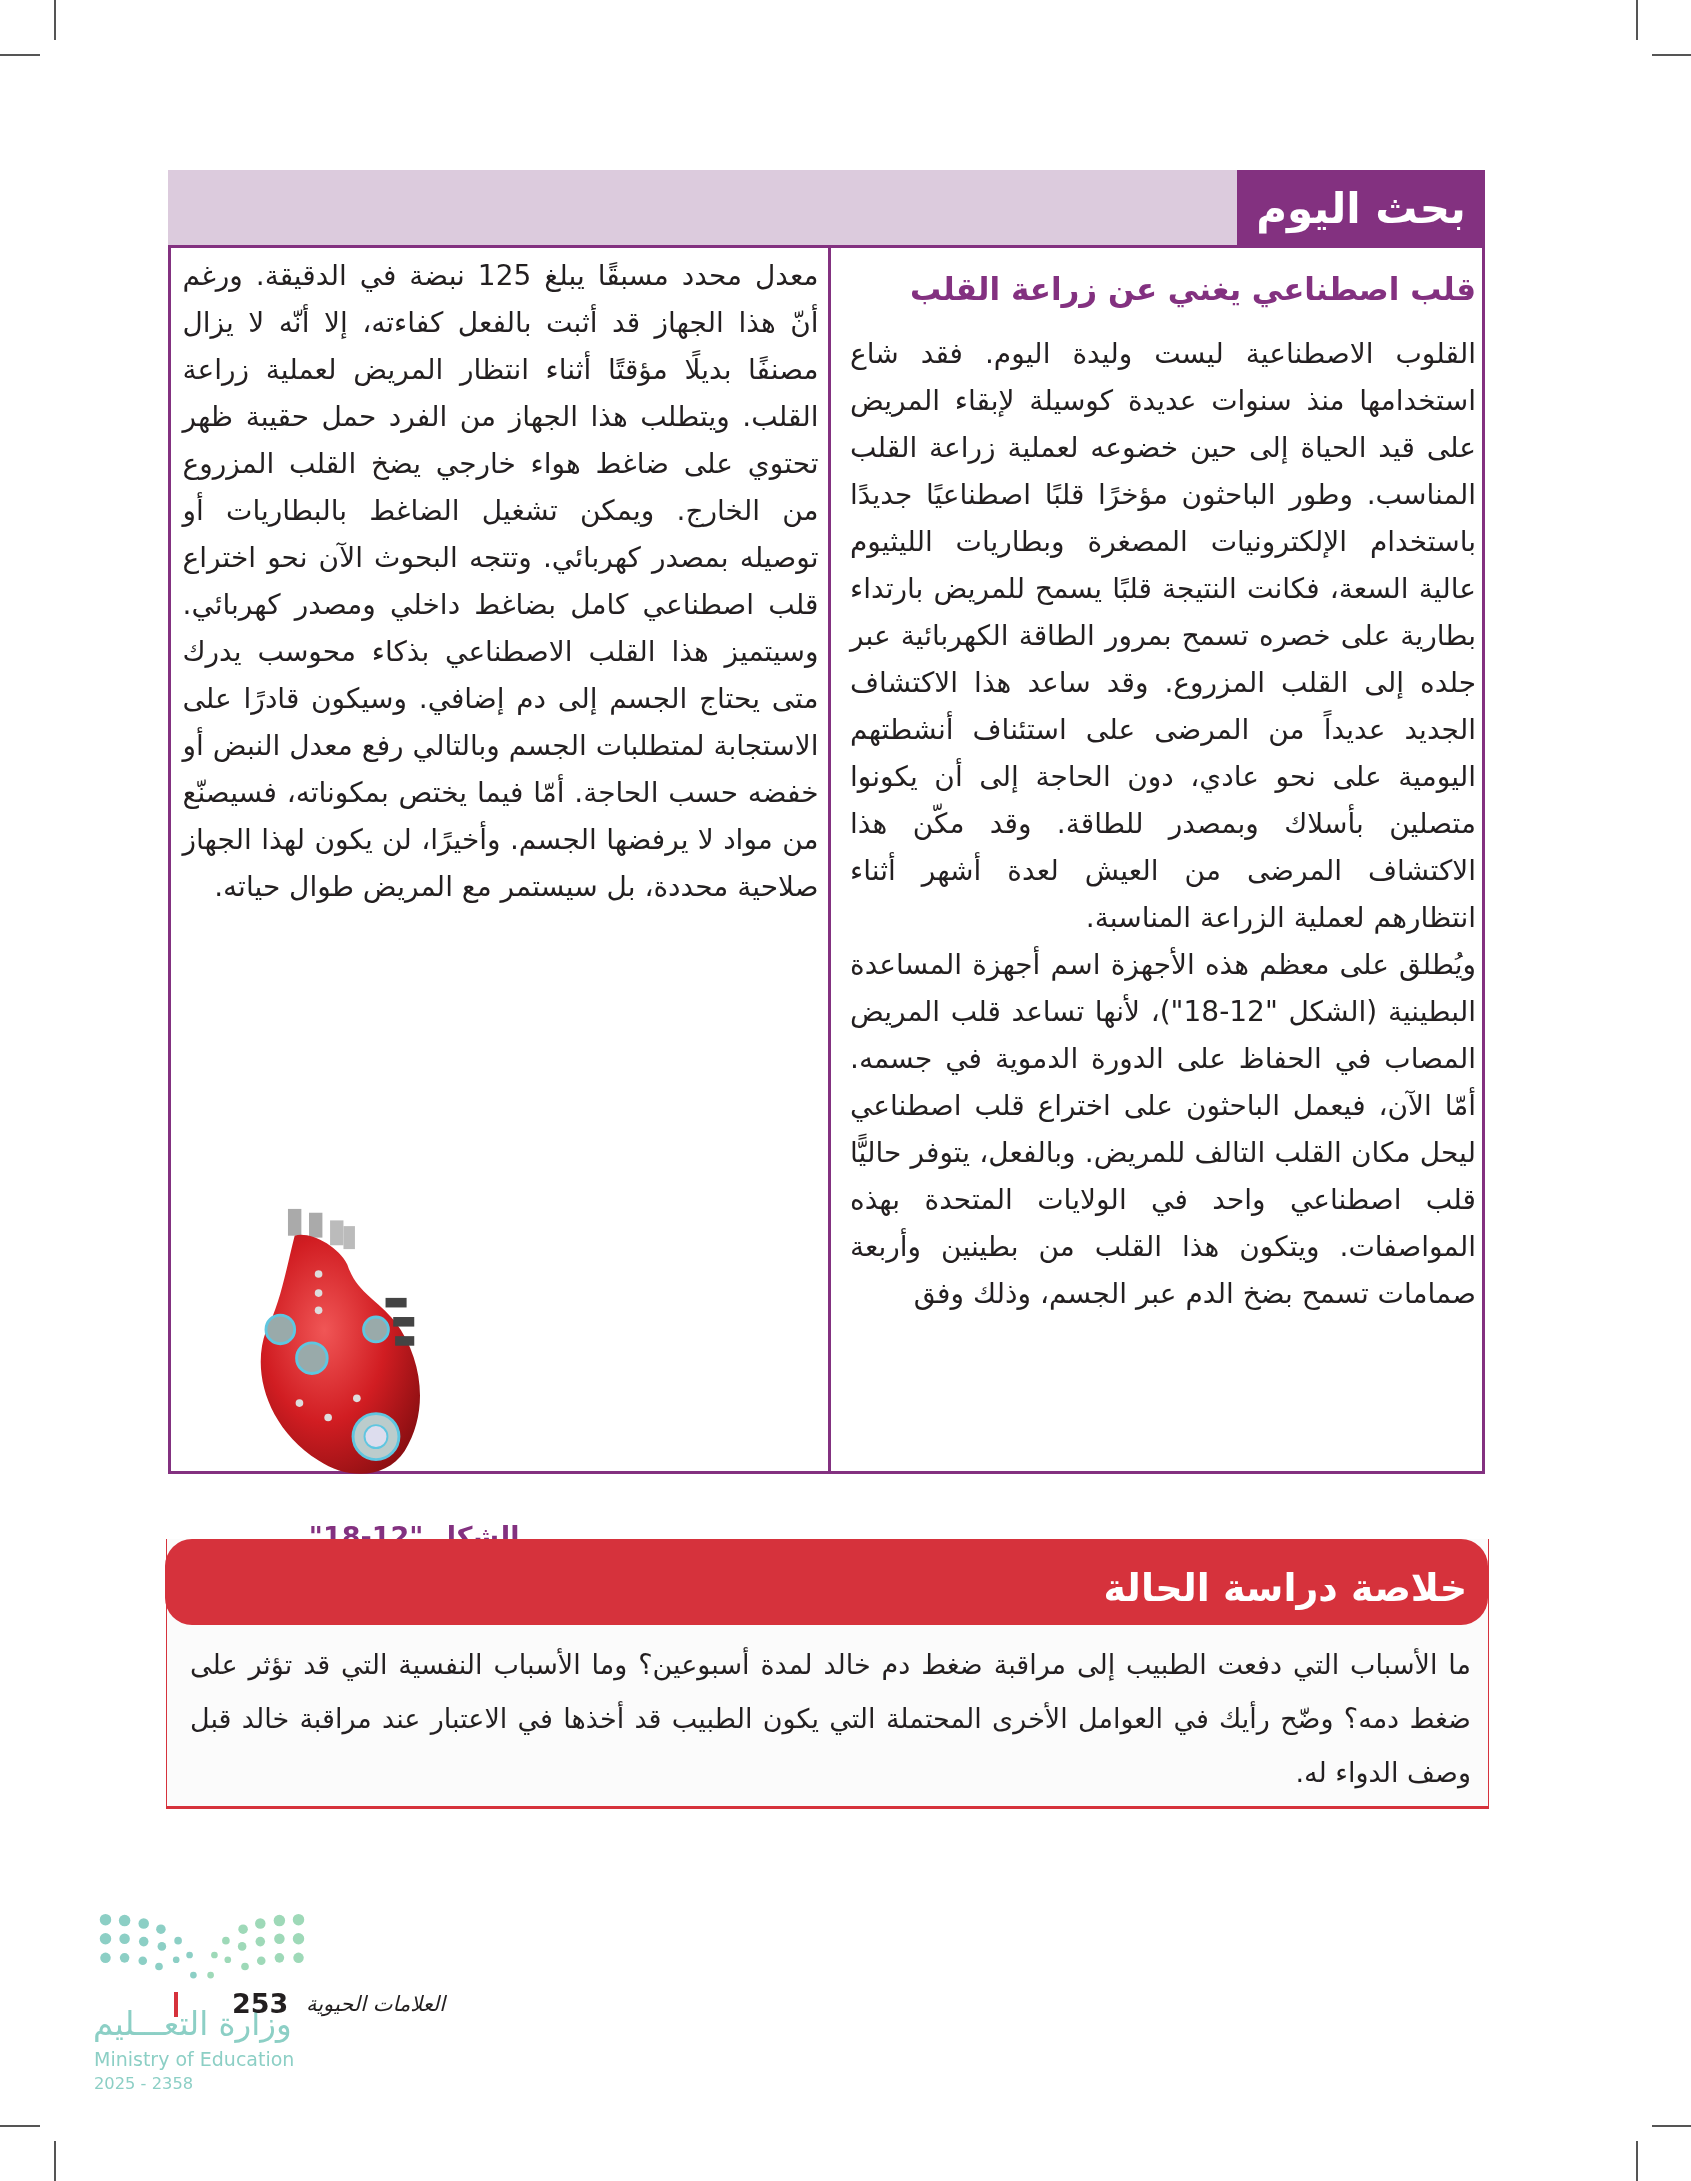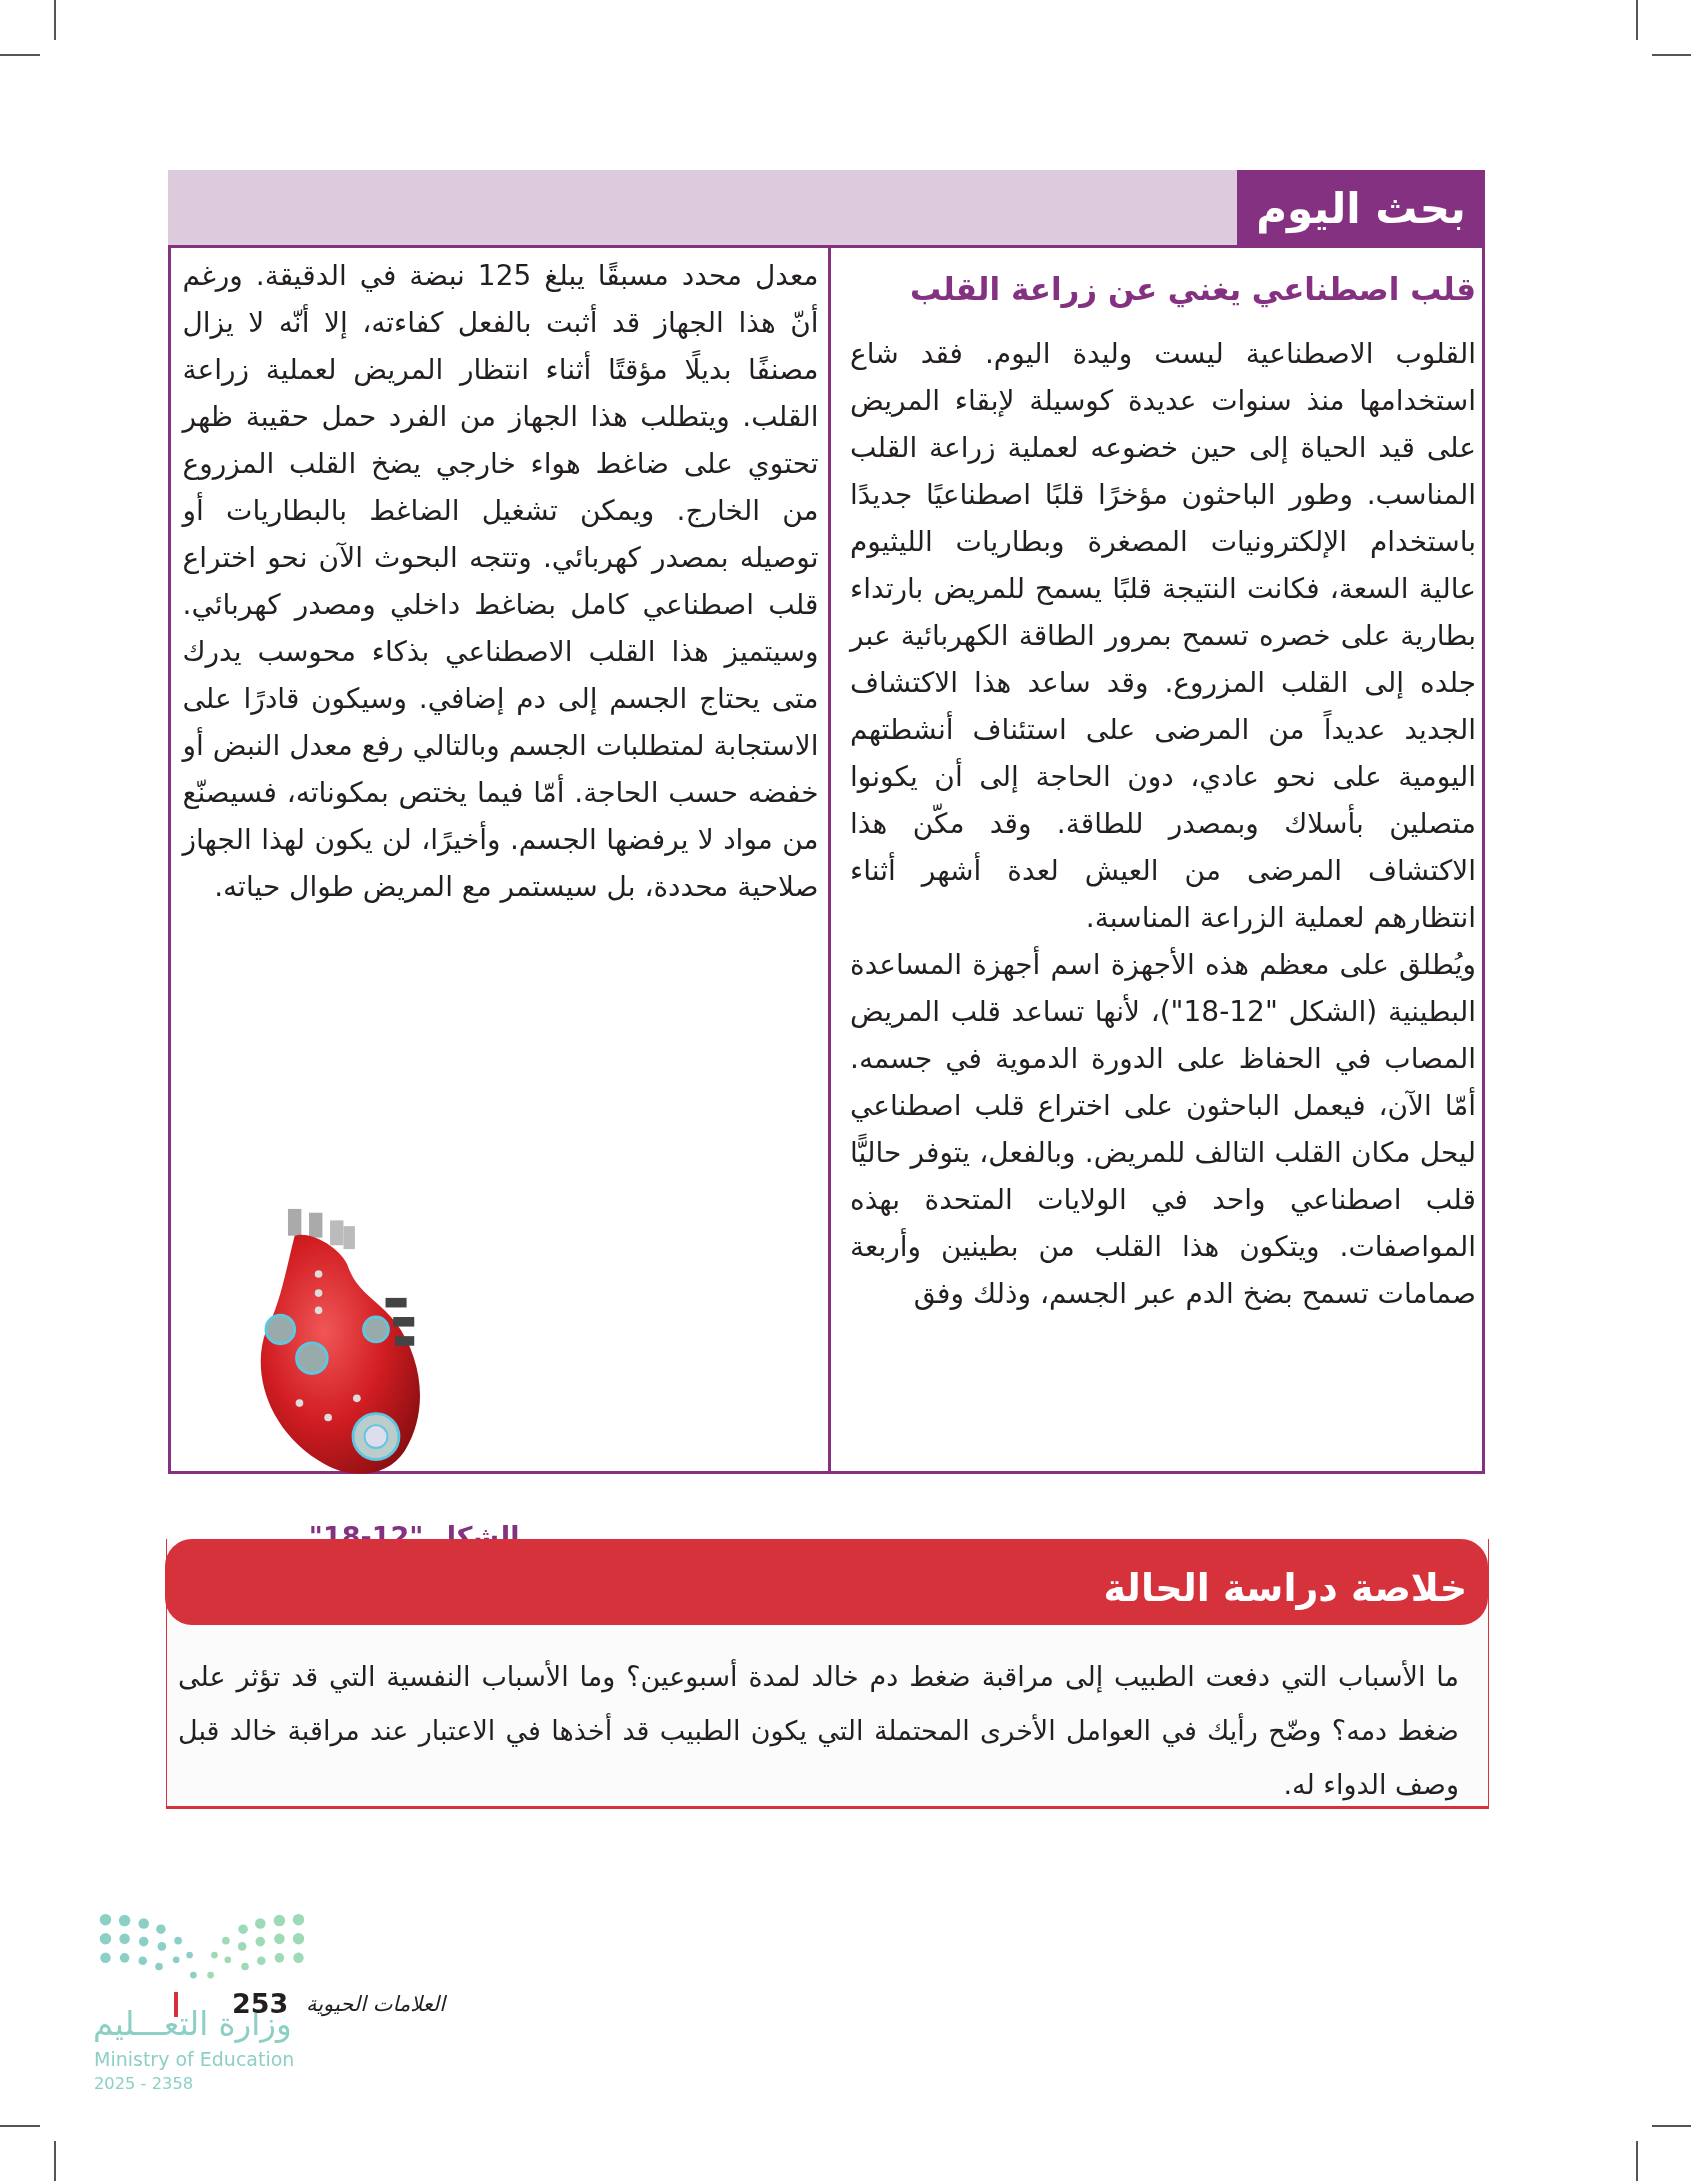--- a/index.html
+++ b/index.html
@@ -112,21 +112,21 @@
       <div class="figure-caption">جهاز مساعدة البطين (VAD).</div>
       <div class="figure-rule"></div>
     </figure>
   </div>
 </section>
 
 <section class="case">
   <div class="case-header">
     <div class="case-title">خلاصة دراسة الحالة</div>
   </div>
-  <p class="case-text" style="margin:12px;">ما الأسباب التي دفعت الطبيب إلى مراقبة ضغط دم خالد لمدة أسبوعين؟ وما الأسباب النفسية التي قد تؤثر على ضغط دمه؟ وضّح رأيك في العوامل الأخرى المحتملة التي يكون الطبيب قد أخذها في الاعتبار عند مراقبة خالد قبل وصف الدواء له.</p>
+  <p class="case-text" style="margin:0;">ما الأسباب التي دفعت الطبيب إلى مراقبة ضغط دم خالد لمدة أسبوعين؟ وما الأسباب النفسية التي قد تؤثر على ضغط دمه؟ وضّح رأيك في العوامل الأخرى المحتملة التي يكون الطبيب قد أخذها في الاعتبار عند مراقبة خالد قبل وصف الدواء له.</p>
 </section>
 
 <svg class="logo" viewBox="0 0 230 90">
   <g fill="#8ccfc5">
     <circle cx="14" cy="8" r="6"></circle>
       <circle cx="34" cy="9" r="6"></circle>
       <circle cx="54" cy="12" r="5.5"></circle>
       <circle cx="72" cy="18" r="5"></circle>
     <circle cx="14" cy="28" r="6"></circle>
       <circle cx="34" cy="28" r="5.5"></circle>

